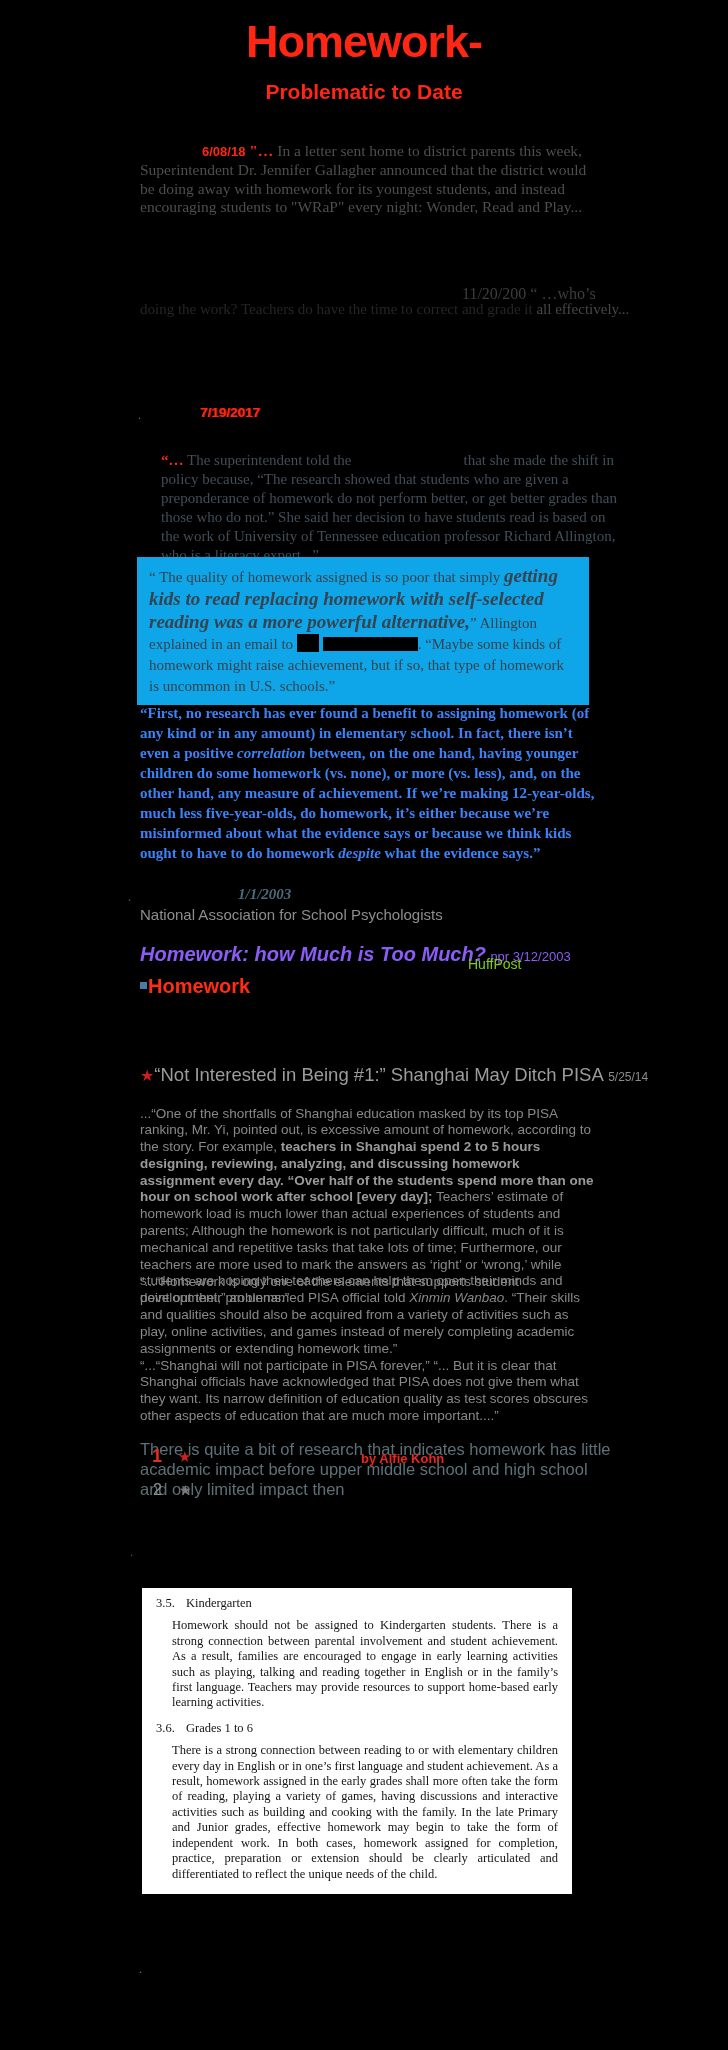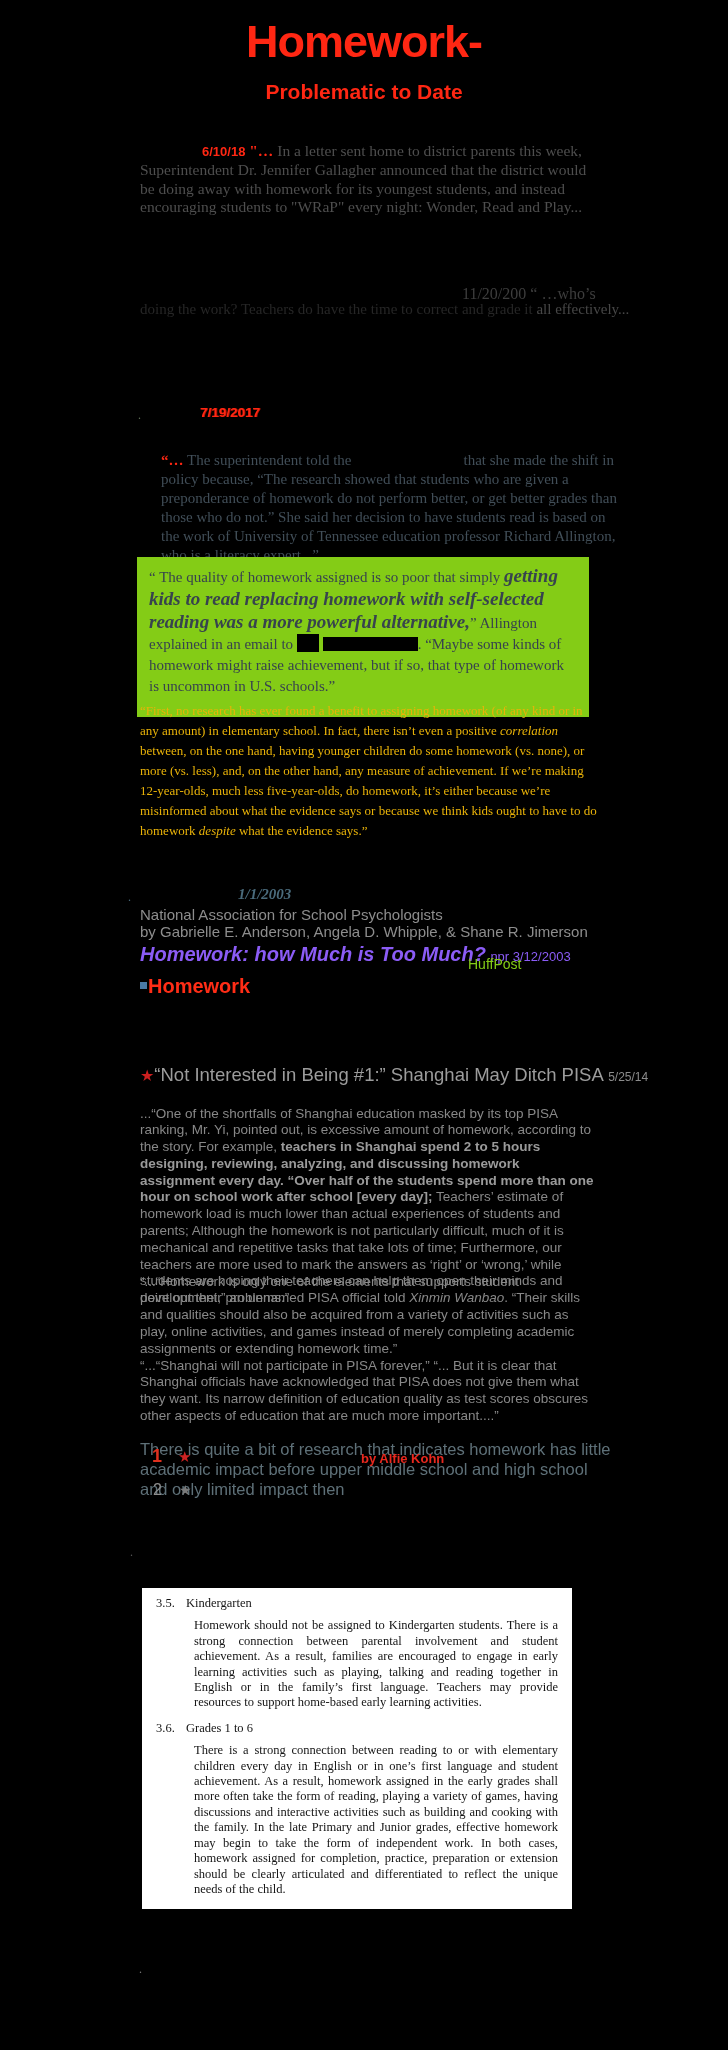--- a/index.html
+++ b/index.html
@@ -21,27 +21,27 @@
   .note-b{left:140px;top:301px;font-size:15px;white-space:nowrap;}
   .note-dark{color:#262626;}
   .note-light{color:#474747;}
   .tiny-dot{font-size:12px;color:#5f6f57;}
   .date2{left:200px;top:405px;color:#ff2713;font-family:"Liberation Sans", sans-serif;
     font-weight:700;font-size:13.5px;text-shadow:1px 0 0 #b01505;}
   
   .superintendent{left:140px;top:436px;width:456px;color:#414e58;font-size:15px;line-height:19px;margin-left:21px;}
   .gap-spacer{display:inline-block;width:112px;height:1px;}
   
-  .yellow{left:137px;top:557px;width:428px;background:#84cc16;padding:8px 12px 20px 12px;
+  .yellow{left:137px;top:557px;width:428px;background:#0ea5e9;padding:8px 12px 8px 12px;
     color:#37434e;font-size:15px;line-height:21px;}
   .yellow .emph{font-weight:700;font-style:italic;font-size:19px;}
   .redaction1{display:inline-block;width:22px;height:18px;background:#000;vertical-align:-3px;}
   .redaction2{display:inline-block;width:95px;height:14px;background:#000;vertical-align:-2px;}
   
-  .kohn{left:140px;top:688px;width:458px;color:#eab308;font-weight:400;font-size:13px;
+  .kohn{left:140px;top:688px;width:458px;color:#3b82f6;font-weight:700;font-size:15px;
     line-height:20px;}
   .kohn .it{font-style:italic;}
   .nasp-date{left:238px;top:886px;color:#4a6b7c;font-weight:700;font-style:italic;font-size:15px;}
   .nasp-org{left:140px;top:906px;color:#8d8d8d;font-family:"Liberation Sans", sans-serif;font-size:15px;}
   .nasp-by{left:140px;top:923px;color:#8d8d8d;font-family:"Liberation Sans", sans-serif;font-size:15px;}
   .npr-line{left:140px;top:922px;width:500px;color:#8b5cf6;
     font-family:"Liberation Sans", sans-serif;}
   .npr-title{font-weight:700;font-style:italic;font-size:20px;}
   .npr-src{font-size:13px;}
   .huffpost{left:468px;top:956px;color:#84cc16;font-family:"Liberation Sans", sans-serif;font-size:14px;}
@@ -70,53 +70,52 @@
     font-weight:700;font-size:13px;}
   .item2-num{left:153px;top:1481px;color:#8e8e8e;font-family:"Liberation Sans", sans-serif;font-size:16px;}
   .item2-star{left:179px;top:1482px;color:#7a7a7a;font-size:14px;}
   .dot3{left:130px;top:1545px;color:#555;font-size:12px;}
   
   .policy{left:142px;top:1588px;width:402px;background:#ffffff;color:#141414;
     padding:8px 14px 12px 14px;font-size:12.5px;line-height:15.4px;}
   .policy .sect{margin-top:10px;}
   .policy .sect-num{display:inline-block;width:30px;}
   .policy .sect-title{}
-  .policy .body{margin:7px 0 0 38px;text-align:justify;}
+  .policy .body{margin:7px 0 0 16px;text-align:justify;}
   .dot4{left:139px;top:1962px;color:#777;font-size:12px;}
 </style>
 </head>
 <body>
 
 <div class="canvas">
 
   <div class="abs page-title">Homework-</div>
   <div class="abs page-subtitle">Problematic to Date</div>
 
-  <p class="abs intro"><span class="red-date">6/10/18</span>
+  <p class="abs intro"><span class="red-date">6/08/18</span>
     <span class="red-serif">"…</span>
     <span>In a letter sent home to district parents this week, Superintendent Dr. Jennifer Gallagher announced that the district would be doing away with homework for its youngest students, and instead encouraging students to "WRaP" every night: Wonder, Read and Play...</span></p>
 
   <div class="abs note-a">11/20/200 “ …who’s</div>
   <div class="abs note-b"><span class="note-dark">doing the work?  Teachers do have the time to correct and grade it </span><span class="note-light">all effectively...</span></div>
 
   <div class="abs tiny-dot" style="left:138px;top:408px;">.</div>
   <div class="abs date2">7/19/2017</div>
 
   <p class="abs superintendent"><span class="red-serif">“…</span>
     <span>The superintendent told the</span><span class="gap-spacer"></span><span>that she made the</span>
     <span>shift in policy because, “The research showed that students who are given a preponderance of homework do not perform better, or get better grades than those who do not.” She said her decision to have students read is based on the work of University of Tennessee education professor Richard Allington, who is a literacy expert...”</span></p>
 
   <div class="abs yellow"><span>“ The quality of homework assigned is so poor that simply </span><span class="emph">getting kids to read replacing homework with self-selected reading was a more powerful alternative,</span><span>” Allington explained in an email to </span><span class="redaction1"></span> <span class="redaction2"></span><span>. “Maybe some kinds of homework might raise achievement, but if so, that type of homework is uncommon in U.S. schools.”</span></div>
 
   <p class="abs kohn"><span>“First, no research has ever found a benefit to assigning homework (of any kind or in any amount) in elementary school.  In fact, there isn’t even a positive </span><span class="it">correlation</span><span> between, on the one hand, having younger children do some homework (vs. none), or more (vs. less), and, on the other hand, any measure of achievement.  If we’re making 12-year-olds, much less five-year-olds, do homework, it’s either because we’re misinformed about what the evidence says or because we think kids ought to have to do homework </span><span class="it">despite</span><span> what the evidence says.”</span></p>
 
   <div class="abs tiny-dot" style="left:128px;top:890px;color:#4a6b7c;">.</div>
   <div class="abs nasp-date">1/1/2003</div>
   <div class="abs nasp-org">National Association for School Psychologists</div>
-  <div class="abs nasp-by">by Gabrielle E. Anderson, Angela D. Whipple, &amp; Shane R. Jimerson</div>
 
   <div class="abs npr-line" style="top:943px;"><span class="npr-title">Homework: how Much is Too Much?</span>
     <span class="npr-src">npr 3/12/2003</span></div>
 
   <div class="abs huffpost">HuffPost</div>
 
   <div class="abs hw-tag"><span class="bullet-square"></span><span class="hw-tag-text">Homework</span></div>
 
   <div class="abs sh-head"><span class="star-red">★</span><span class="sh-head-text">“Not Interested in Being #1:” Shanghai May Ditch PISA</span>
     <span class="sh-head-date">5/25/14</span></div>

